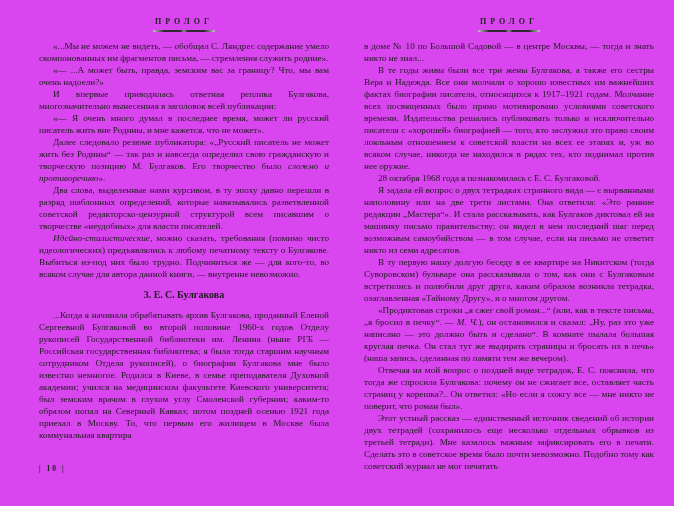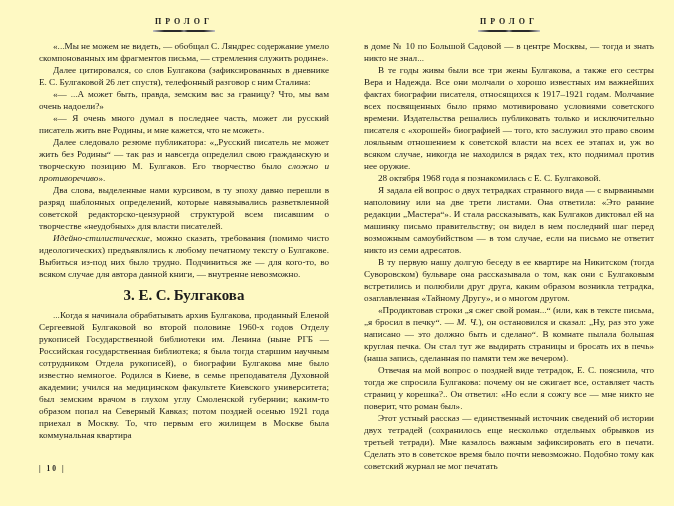--- a/index.html
+++ b/index.html
@@ -7,21 +7,21 @@
     padding: 0;
     background: #ffffff;
     width: 674px;
     height: 506px;
     overflow: hidden;
   }
   .spread {
     position: relative;
     width: 674px;
     height: 506px;
-    background: #fef9c3;
+    background: #d946ef;
     color: #1c1c1c;
     font-family: "Liberation Serif", "DejaVu Serif", serif;
   }
   .page {
     position: absolute;
     top: 0;
     height: 506px;
     width: 290px;
   }
   .page-left  { left: 39px; }
@@ -53,21 +53,21 @@
   }
   .para {
     margin: 0;
     text-indent: 14px;
   }
   .para.noindent { text-indent: 0; }
   .italic { font-style: italic; }
   .section-head {
     text-align: center;
     font-weight: bold;
-    font-size: 15px;
+    font-size: 10px;
     margin: 9px 0 8px 0;
     text-indent: 0;
   }
   .folio {
     position: absolute;
     top: 464px;
     left: 0;
     width: 100%;
     text-align: left;
     font-weight: bold;
@@ -79,23 +79,23 @@
 </head>
 <body>
 
 <div class="spread">
 
   <div class="page page-left">
     <div class="running-head">ПРОЛОГ</div>
     <div class="head-rule"></div>
     <div class="body-text">
         <p class="para"><span>«...Мы не можем не видеть, — обобщал С. Ляндрес содержание умело скомпонованных им фрагментов письма, — стремления служить родине».</span></p>
-        <p class="para"><span>Далее цитировался, со слов Булгакова (зафиксированных в дневнике Е. С. Булгаковой 26 лет спустя), телефонный разговор с ним Сталина:</span></p>
         <p class="para"><span>«— ...А может быть, правда, земским вас за границу? Что, мы вам очень надоели?»</span></p>
-        <p class="para"><span>«— Я очень много думал в последнее часть, может ли русский писатель жить вне Родины, и мне кажется, что не может».</span></p>
+        <p class="para"><span>И впервые приводилась ответная реплика Булгакова, многозначительно вынесенная в заголовок всей публикации:</span></p>
+        <p class="para"><span>«— Я очень много думал в последнее время, может ли русский писатель жить вне Родины, и мне кажется, что не может».</span></p>
         <p class="para"><span>Далее следовало резюме публикатора: «„Русский писатель не может жить без Родины“ — так раз и навсегда определил свою гражданскую и творческую позицию М. Булгаков. Его творчество было </span><span class="italic">сложно и противоречиво</span><span>».</span></p>
         <p class="para"><span>Два слова, выделенные нами курсивом, в ту эпоху давно перешли в разряд шаблонных определений, которые навязывались разветвленной советской редакторско-цензурной структурой всем писавшим о творчестве «неудобных» для власти писателей.</span></p>
         <p class="para"><span class="italic">Идейно-стилистические</span><span>, можно сказать, требования (помимо чисто идеологических) предъявлялись к любому печатному тексту о Булгакове. Выбиться из-под них было трудно. Подчиниться же — для кого-то, во всяком случае для автора данной книги, — внутренне невозможно.</span></p>
         <div class="section-head">3. Е. С. Булгакова</div>
         <p class="para"><span>...Когда я начинала обрабатывать архив Булгакова, проданный Еленой Сергеевной Булгаковой во второй половине 1960-х годов Отделу рукописей Государственной библиотеки им. Ленина (ныне РГБ — Российская государственная библиотека; я была тогда старшим научным сотрудником Отдела рукописей), о биографии Булгакова мне было известно немногое. Родился в Киеве, в семье преподавателя Духовной академии; учился на медицинском факультете Киевского университета; был земским врачом в глухом углу Смоленской губернии; каким-то образом попал на Северный Кавказ; потом поздней осенью 1921 года приехал в Москву. То, что первым его жилищем в Москве была коммунальная квартира</span></p>
       </div>
     <div class="folio">| 10 |</div>
   </div>
 
   <div class="page page-right">

